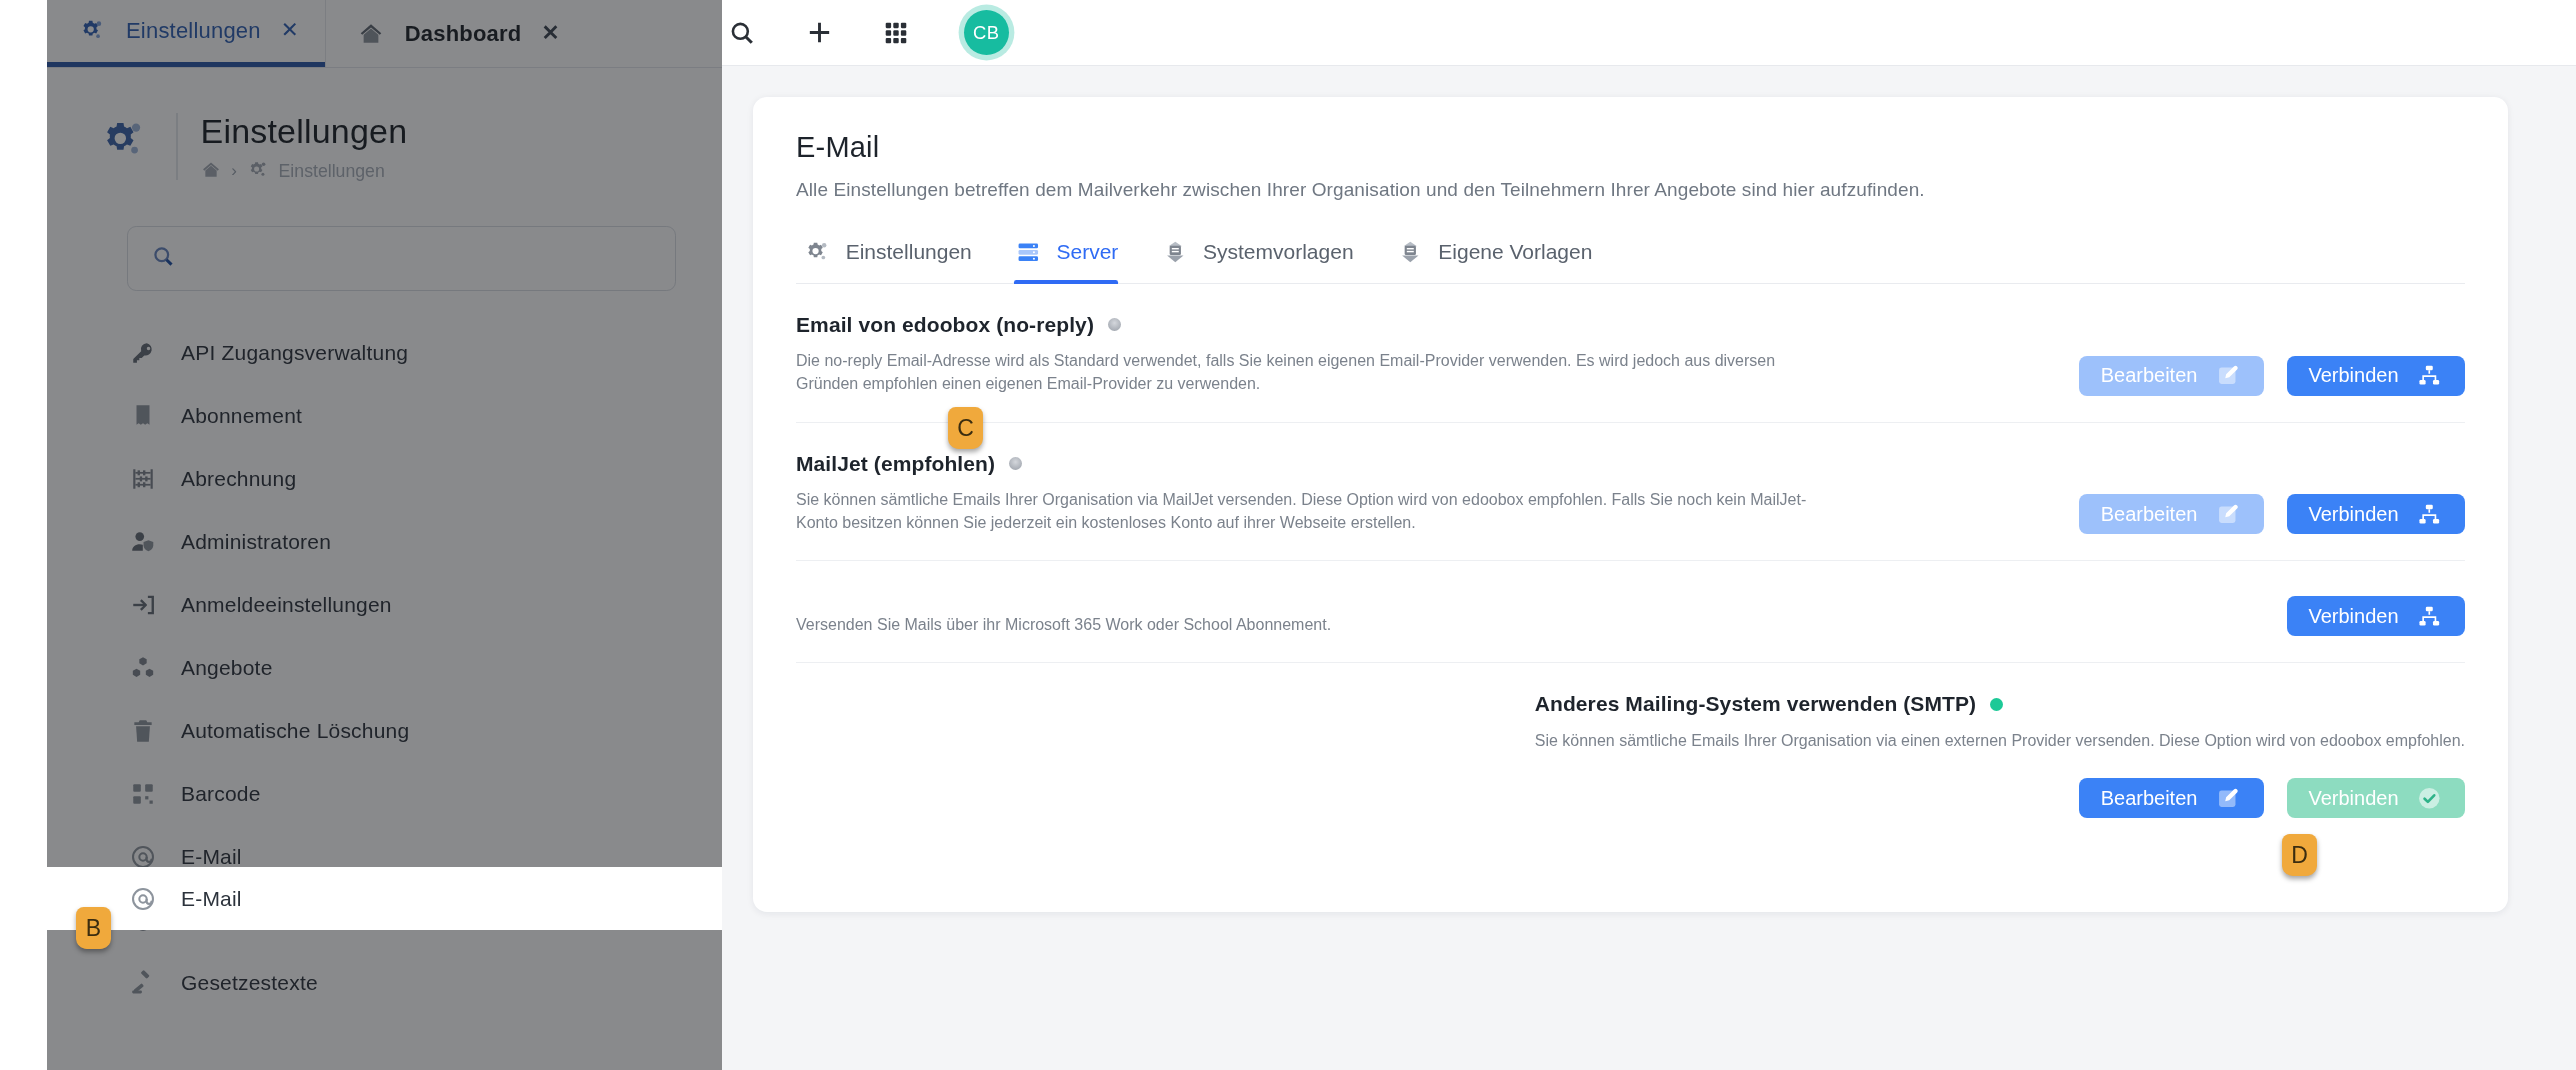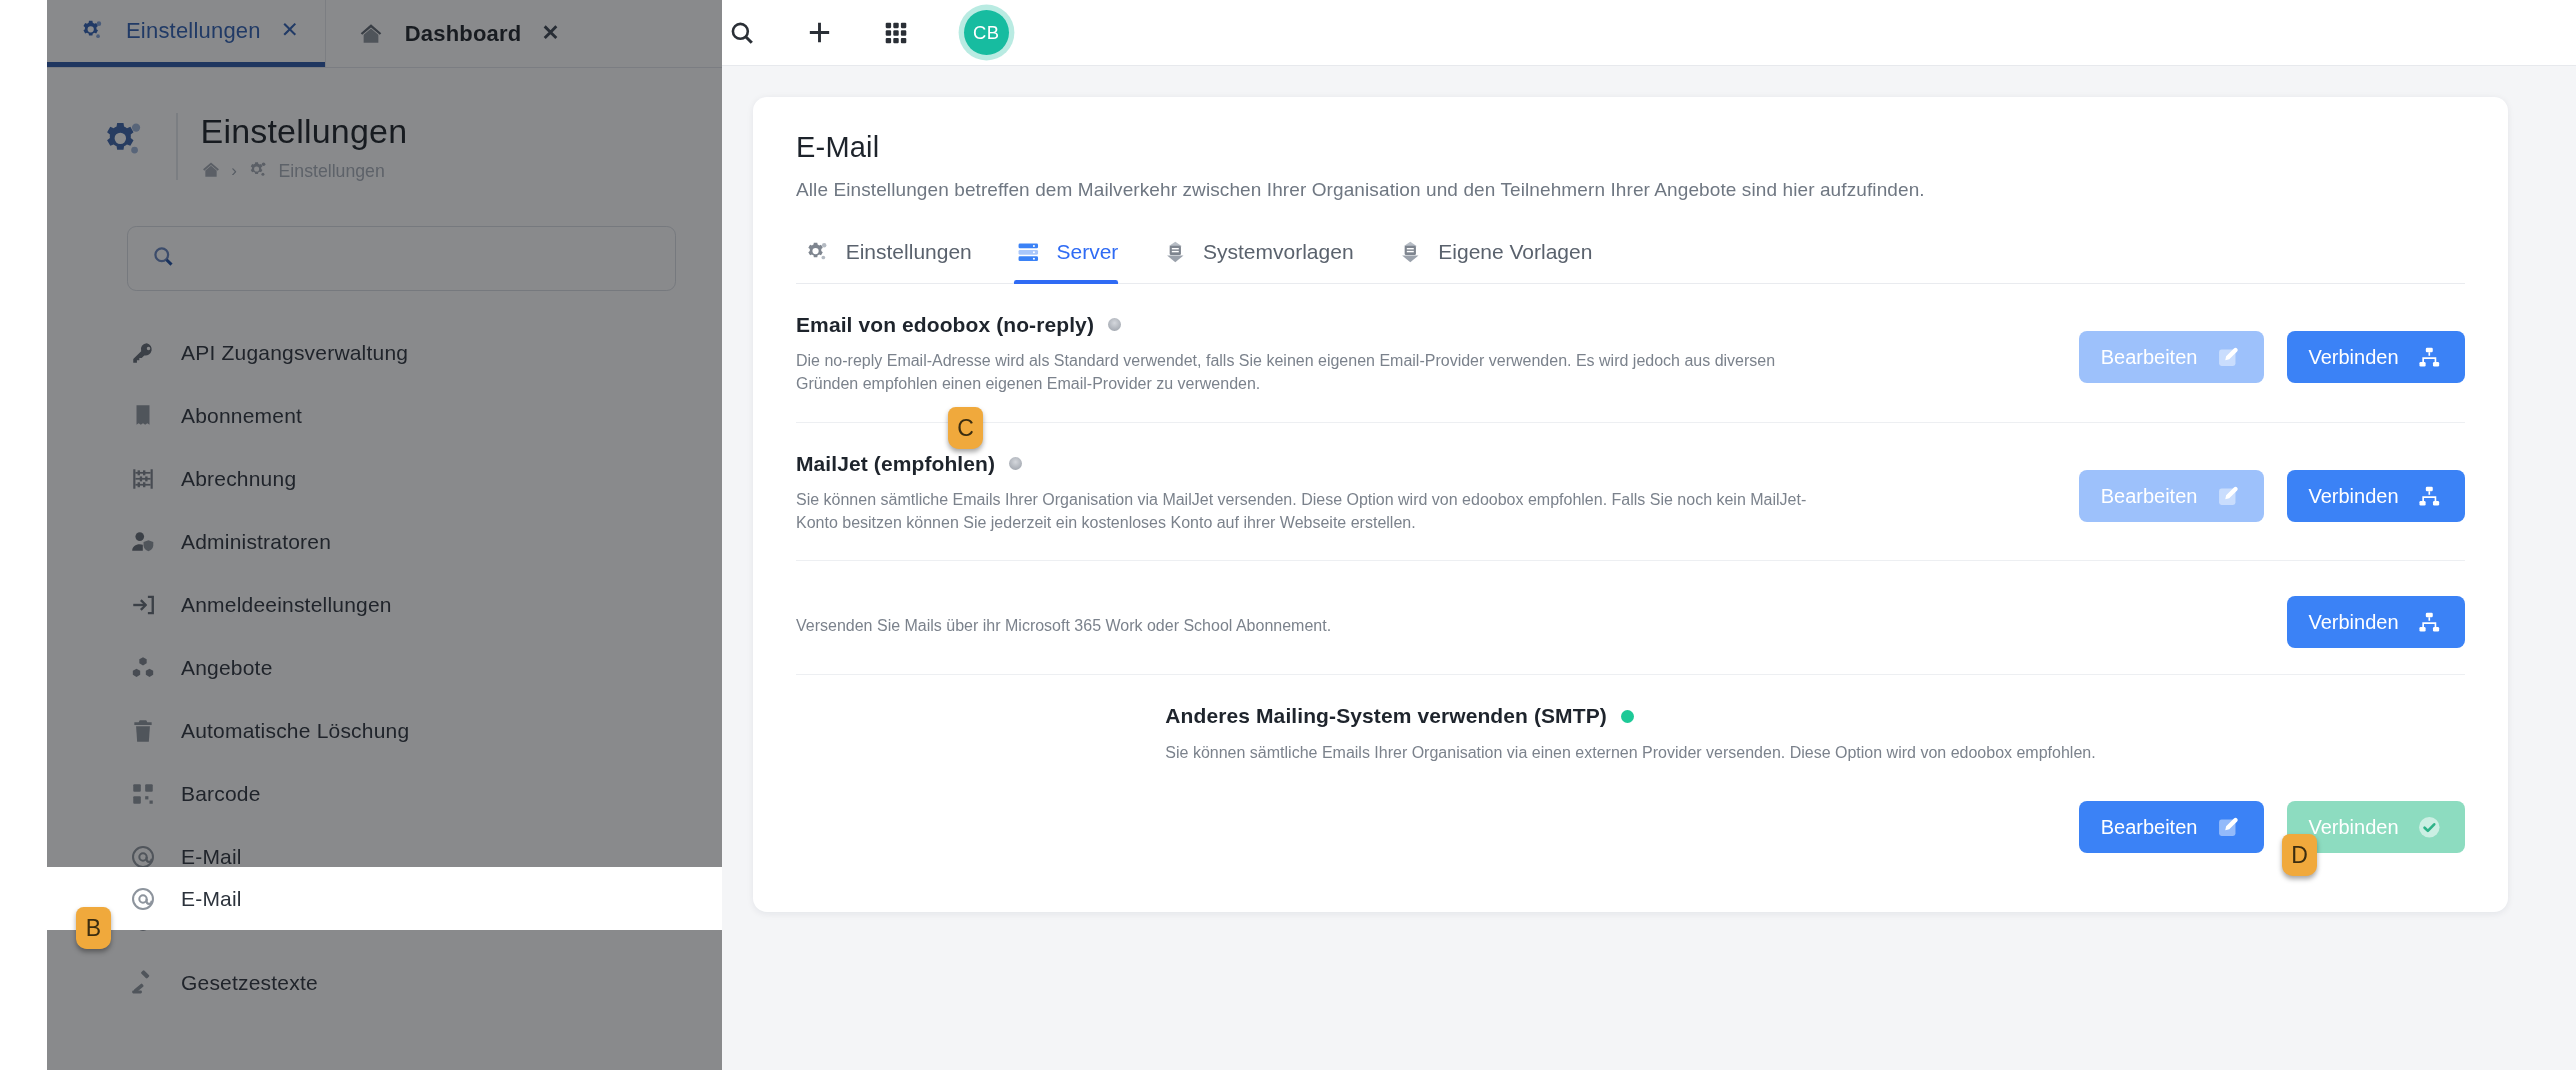--- a/index.html
+++ b/index.html
@@ -148,40 +148,40 @@
   }
   .tabitem .tl { font-size: 21px; color:#5a626d; }
   .tabitem.active .tl { color:#2f6bf4; }
   .tabitem.active::after {
     content:""; position:absolute; left:7.7px; right:35px; bottom:-1.5px;
     height: 4.6px; background:#2f6bf4; border-radius:2.3px 2.3px 0 0;
   }
   .tab-ic { width:28px;height:28px;flex:0 0 28px;display:flex;align-items:center;justify-content:center;}
 
   .srv-row {
-    display:flex; align-items:center;
+    display:flex; align-items:flex-end;
     padding: 29px 0 26px 0;
     border-bottom: 1.5px solid #edeff2;
-    gap: 31px;
+    gap: 20px;
   }
   .srv-row:last-child { border-bottom: 0; flex-direction: column; }
   .srv-left { flex: 1 1 auto; max-width: 1015px; }
   .srv-head { display:flex; align-items:center; gap: 14px; }
   .srv-name { font-size: 21px; color:#1e242c; font-weight: bold; letter-spacing:0.1px; }
   .dot { width:13px; height:13px; border-radius:50%; display:inline-block; }
   .dot.off {
     background: radial-gradient(circle at 50% 38%, #d4d7dc 0%, #a9aeb6 70%, #989ea7 100%);
   }
   .dot.on { background:#1dc997; }
   .srv-desc { margin-top: 12.3px; font-size: 16px; line-height: 1.45; color:#7b828c; }
   .srv-actions { margin-left:auto; display:flex; align-items:center; gap: 23px; padding-top: 6.1px; position:relative; }
 
   .btn {
     display:flex; align-items:center; gap: 17px;
-    height: 52px; padding: 0 21.5px;
+    height: 40px; padding: 0 21.5px;
     border-radius: 8px; border: 0;
     font-size: 20px; color:#ffffff;
     cursor:pointer; white-space:nowrap;
     font-family:"Liberation Sans", sans-serif;
   }
   .btn .bi { width:28px;height:28px;display:flex;align-items:center;justify-content:center;}
   .btn.primary { background:#3b82f6; }
   .btn.soft    { background:#9dc1fb; }
   .btn.green   { background:#8ddcc0; }
 

